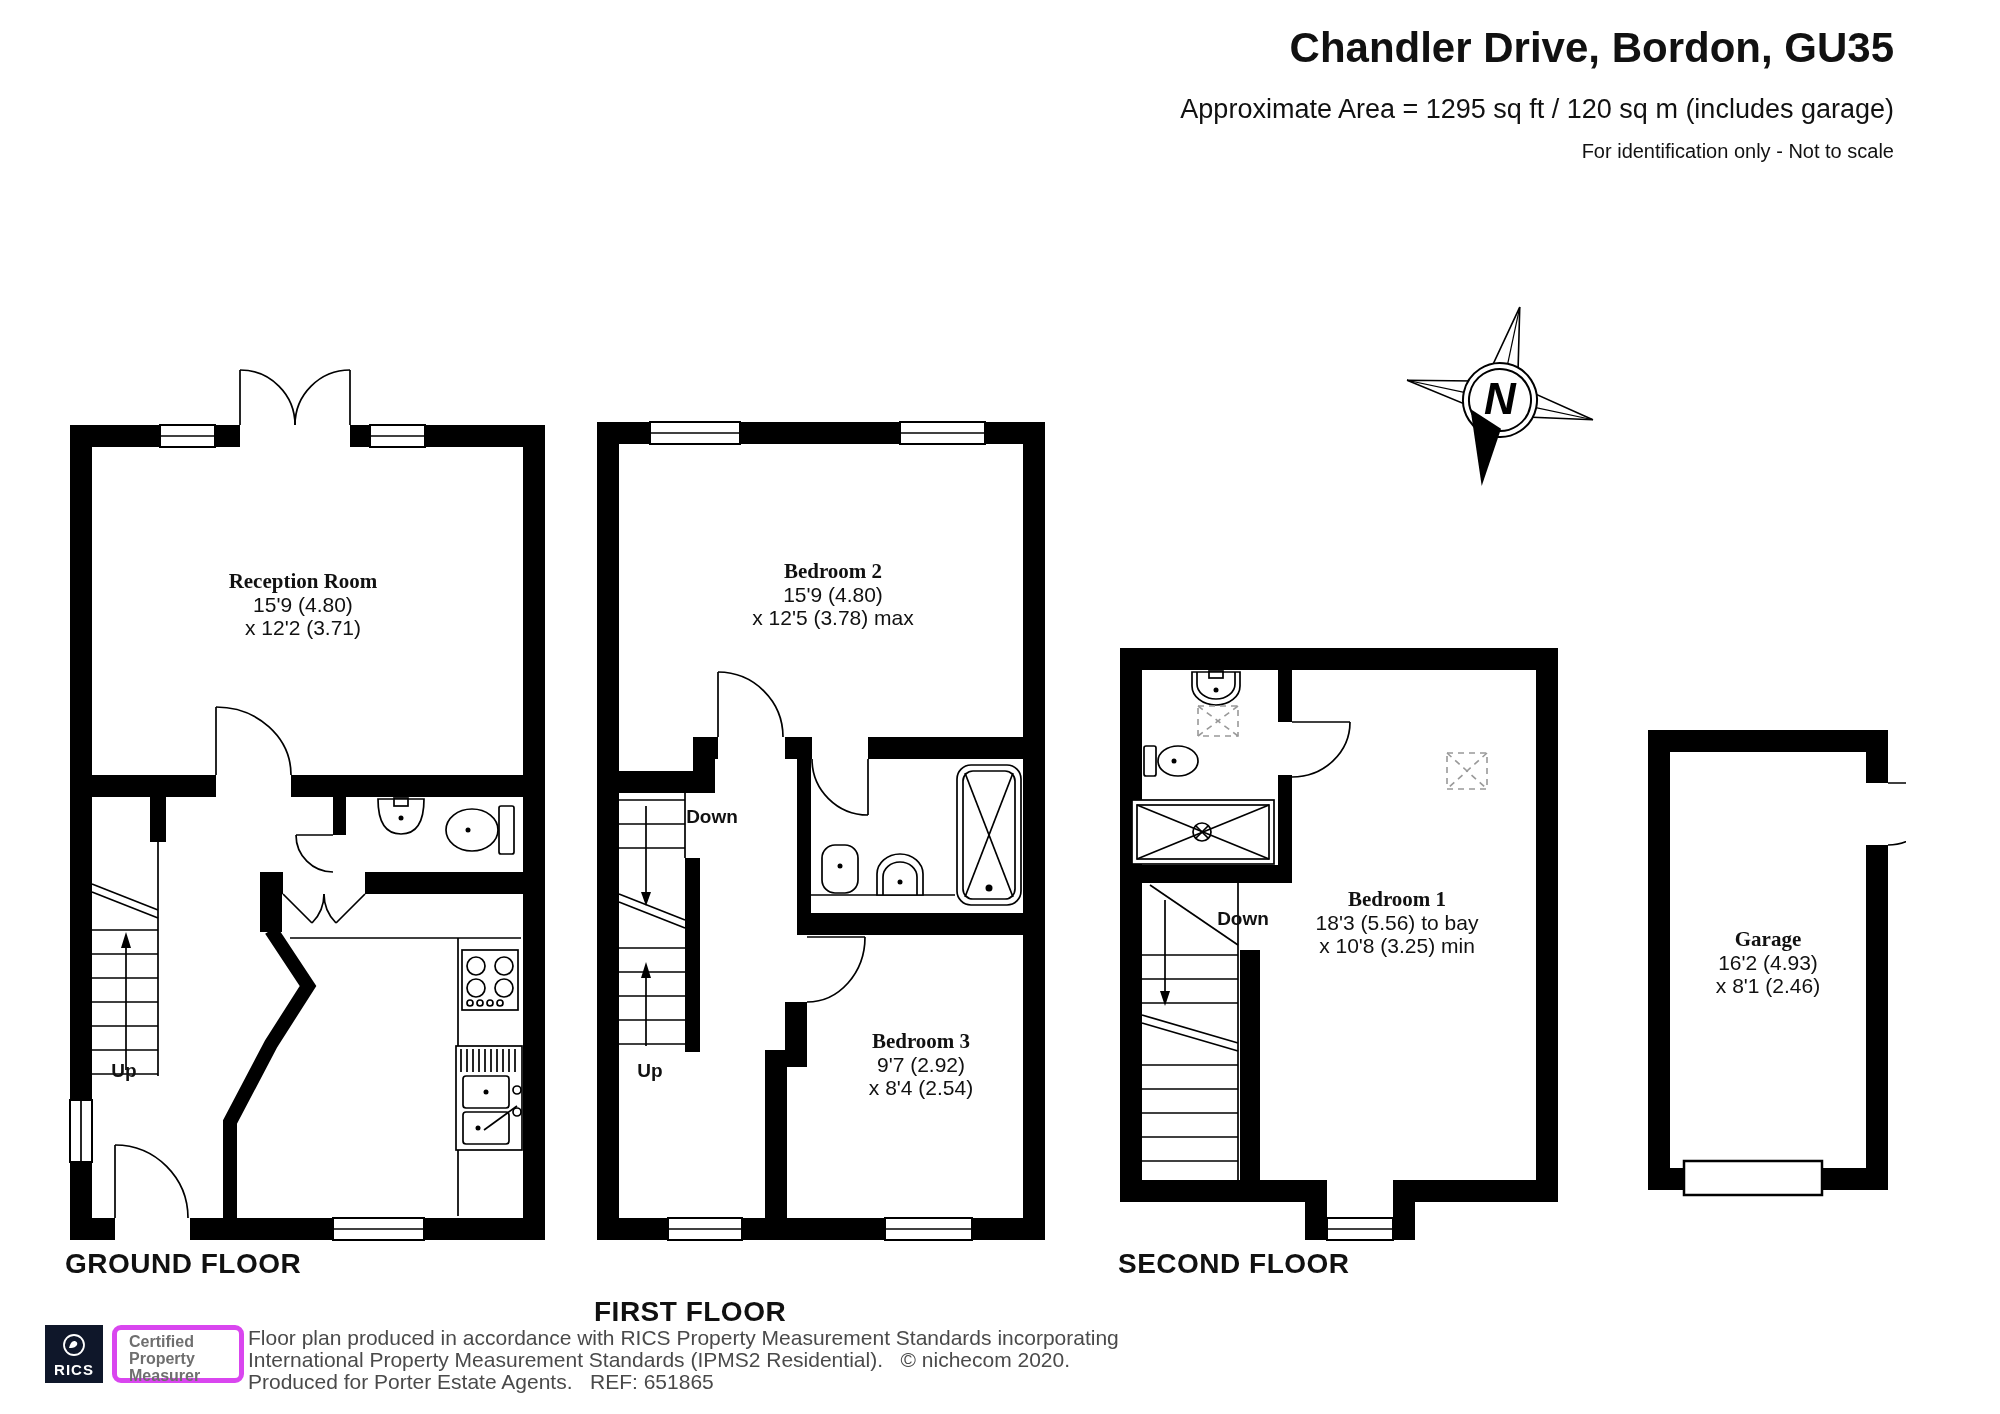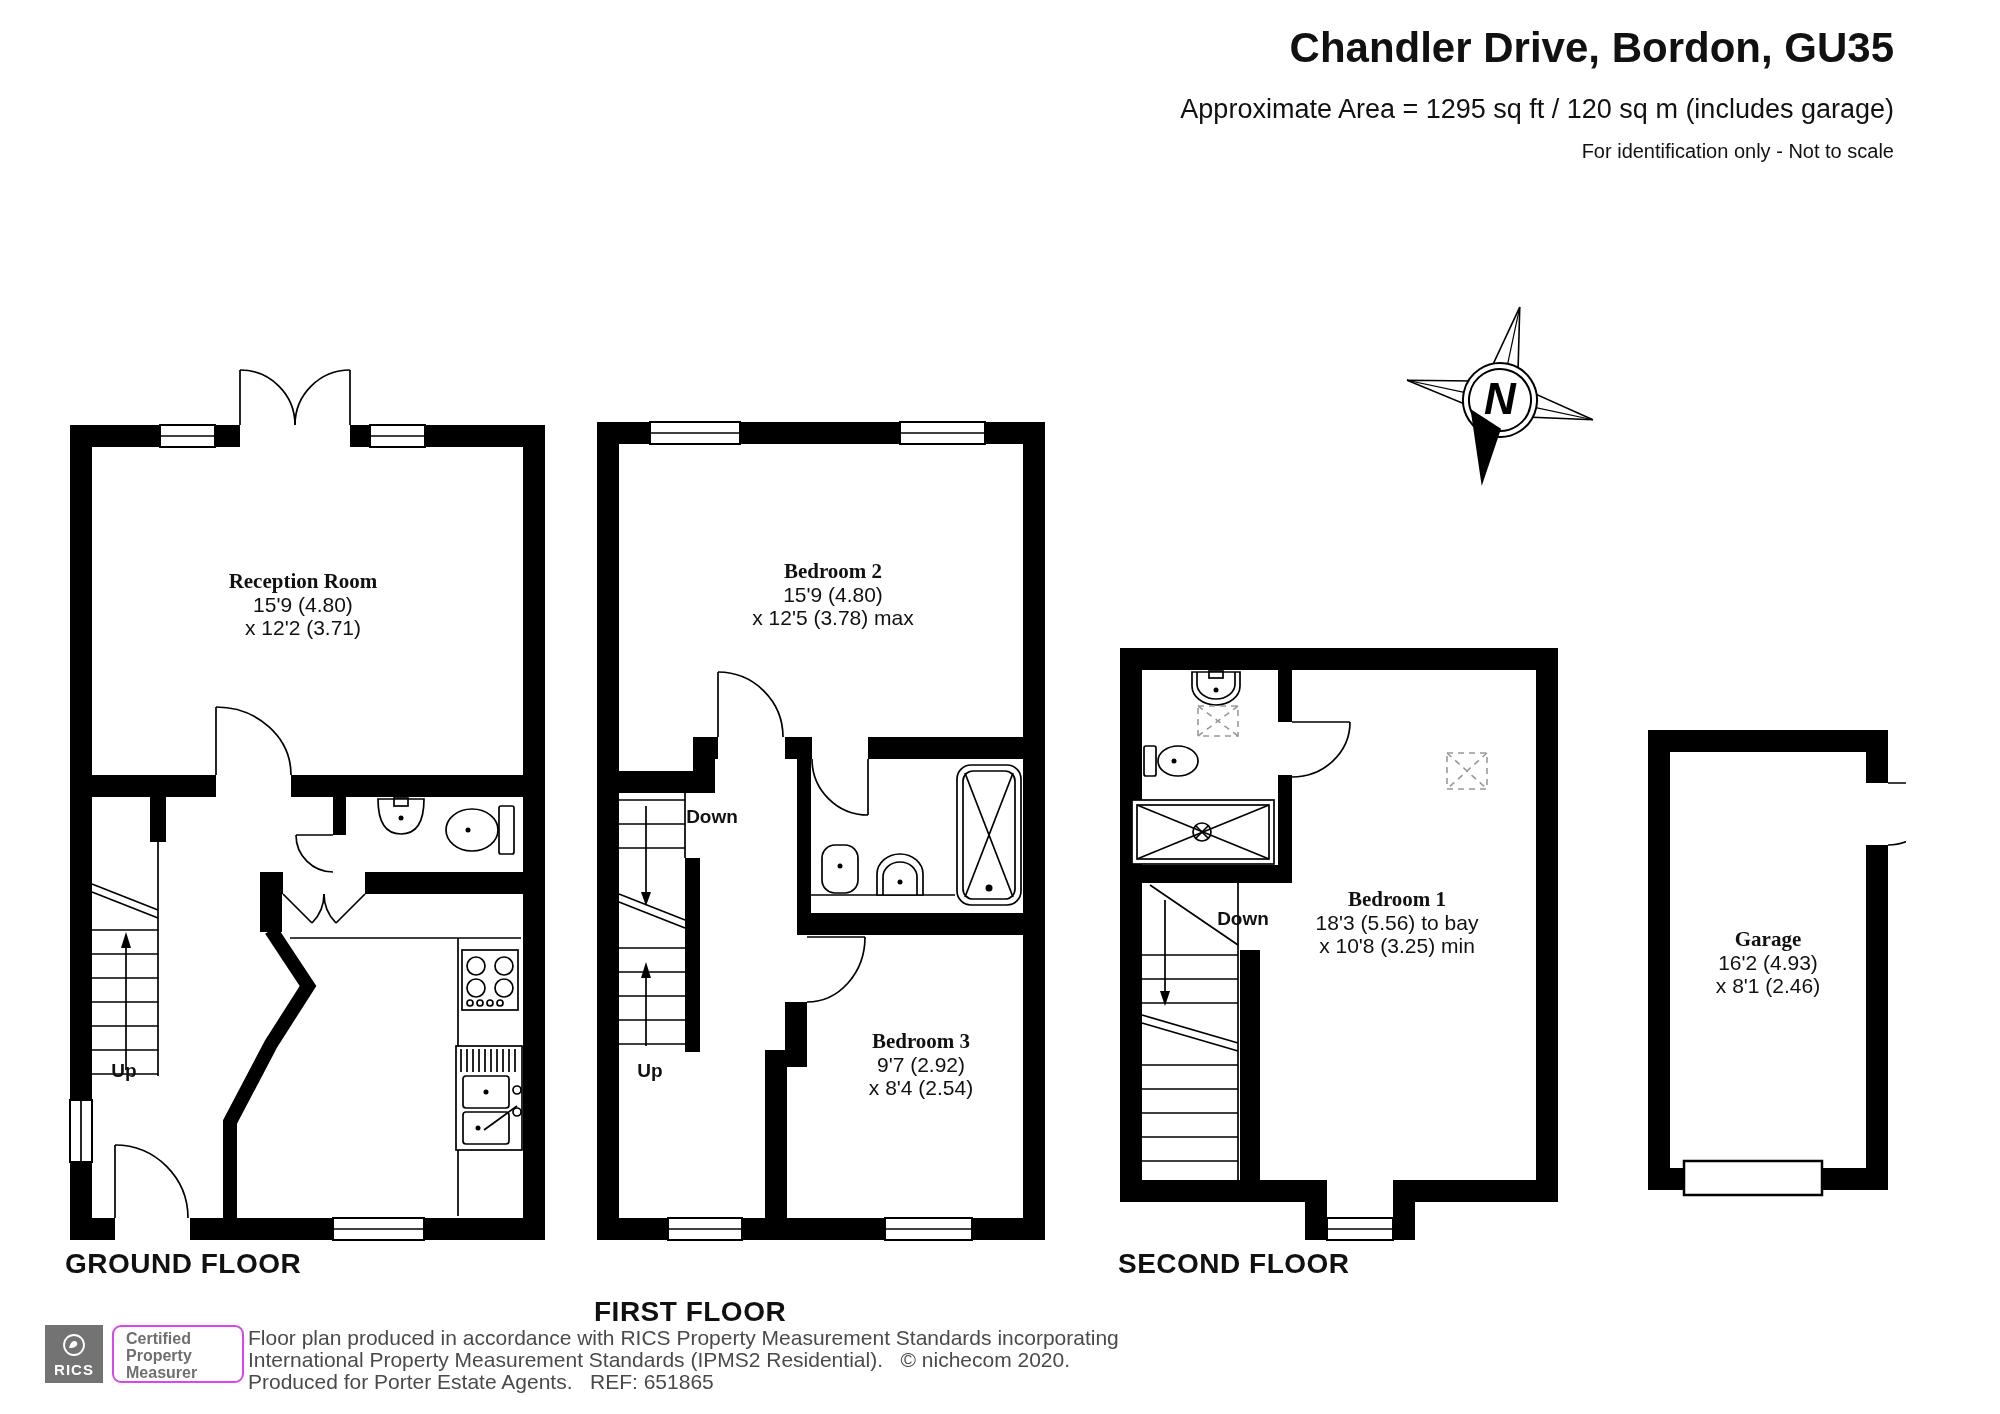--- a/index.html
+++ b/index.html
@@ -15,24 +15,24 @@
   .hdr-title{position:absolute;top:24px;right:12px;font-size:42px;font-weight:bold;
              text-align:right;white-space:nowrap;}
   .hdr-sub{position:absolute;top:94px;right:12px;font-size:27px;text-align:right;white-space:nowrap;}
   .hdr-note{position:absolute;top:140px;right:12px;font-size:20px;text-align:right;white-space:nowrap;}
   .floor-label{position:absolute;font-size:28px;font-weight:bold;letter-spacing:.5px;white-space:nowrap;}
   .room-label{position:absolute;transform:translateX(-50%);text-align:center;
               font-size:21px;line-height:23px;white-space:nowrap;}
   .room-label .rname{font-weight:bold;font-family:Liberation Serif, serif;}
   .stair-label{position:absolute;transform:translateX(-50%);font-size:19px;font-weight:bold;white-space:nowrap;}
   .footer{position:absolute;left:0;top:1318px;width:2000px;height:80px;}
-  .rics-box{position:absolute;left:45px;top:7px;width:58px;height:58px;background:#737373;
+  .rics-box{position:absolute;left:45px;top:7px;width:58px;height:58px;background:#0f172a;
             display:flex;flex-direction:column;align-items:center;justify-content:center;}
   .rics-text{color:#fff;font-weight:bold;font-size:15px;letter-spacing:1px;line-height:15px;}
-  .rics-badge{position:absolute;left:112px;top:7px;width:132px;height:58px;border:2px solid #d946ef;
+  .rics-badge{position:absolute;left:112px;top:7px;width:132px;height:58px;border:5px solid #d946ef;
               border-radius:9px;box-sizing:border-box;padding:3px 0 0 12px;color:#6f6f6f;
               font-weight:bold;font-size:16px;line-height:17px;}
   .footer-text{position:absolute;left:248px;top:9px;font-size:21px;line-height:22px;color:#4a4a4a;}
 </style>
 </head>
 <body>
 
 <div class="page">
 
   <div class="hdr-title">Chandler Drive, Bordon, GU35</div>

